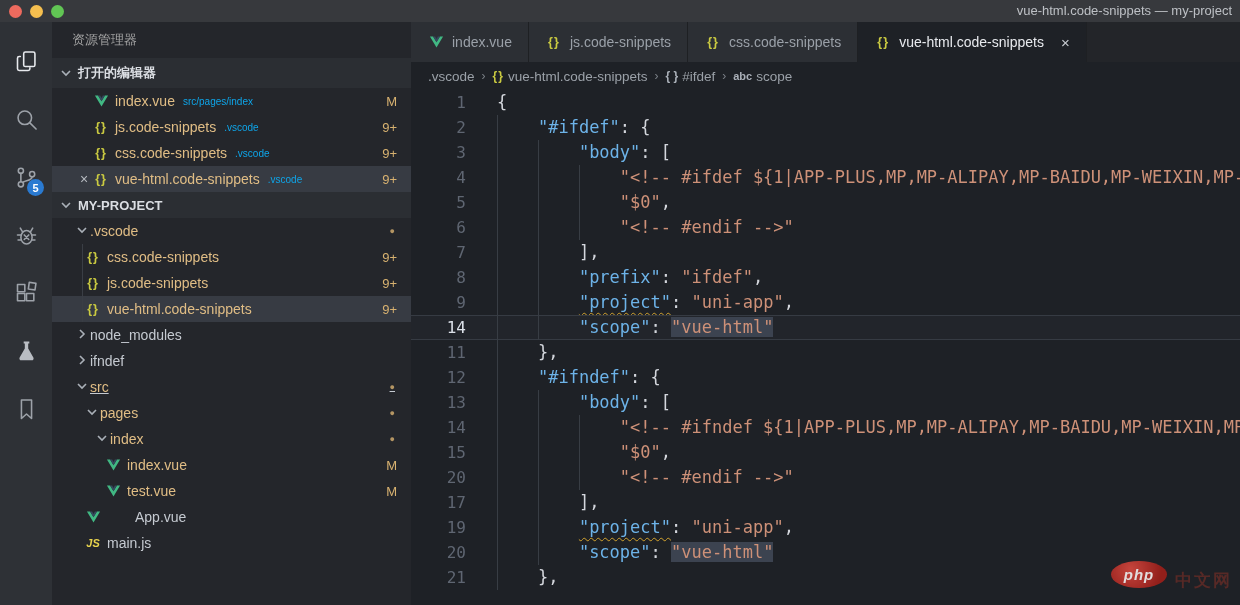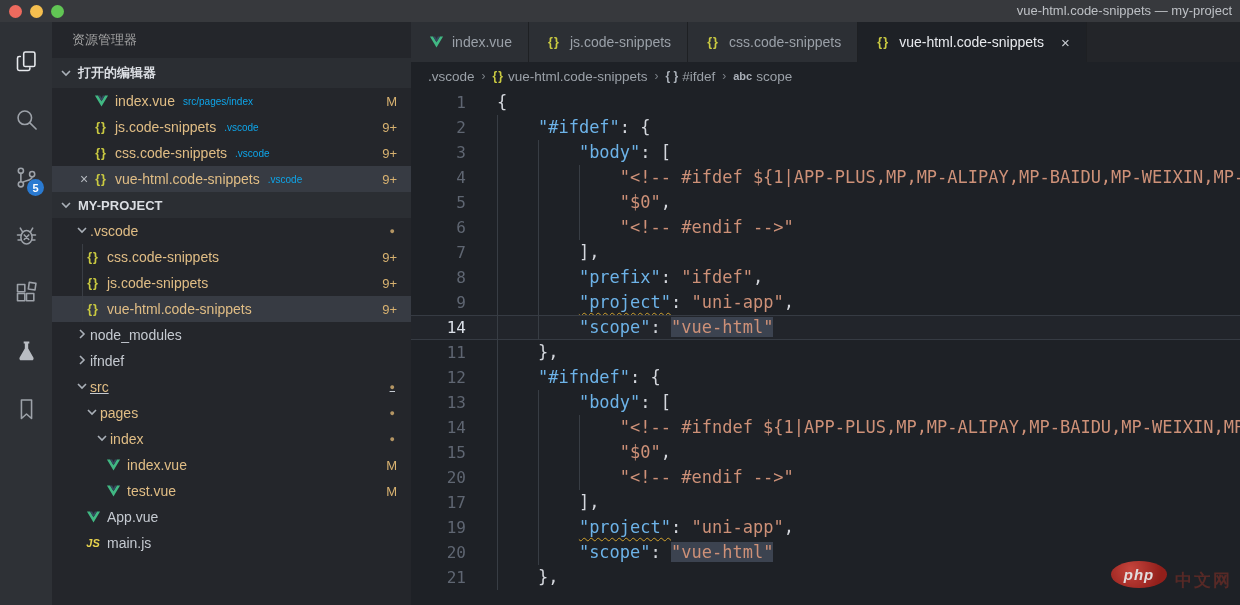--- a/index.html
+++ b/index.html
@@ -251,21 +251,21 @@
             <span class="badge">M</span>
           </div>
           <div class="row" style="padding-left: 52px;">
             <span class="ficon vue"><svg viewBox="0 0 24 24">
                 <path fill="#41b883" d="M1.5 4h5L12 13.2 17.5 4h5L12 21.5z"></path>
                 <path fill="#35495e" d="M6.5 4h3.3L12 8 14.2 4h3.3L12 13.2z"></path>
               </svg></span>
             <span class="name mod">test.vue</span>
             <span class="badge">M</span>
           </div>
-          <div class="row" style="padding-left: 32px;">
+          <div class="row" style="padding-left: 32px; gap: 28px;">
             <span class="ficon vue"><svg viewBox="0 0 24 24">
                 <path fill="#41b883" d="M1.5 4h5L12 13.2 17.5 4h5L12 21.5z"></path>
                 <path fill="#35495e" d="M6.5 4h3.3L12 8 14.2 4h3.3L12 13.2z"></path>
               </svg></span>
             <span class="name">App.vue</span>
           </div>
           <div class="row" style="padding-left: 32px;">
             <span class="ficon jsfile">JS</span>
             <span class="name">main.js</span>
           </div>

